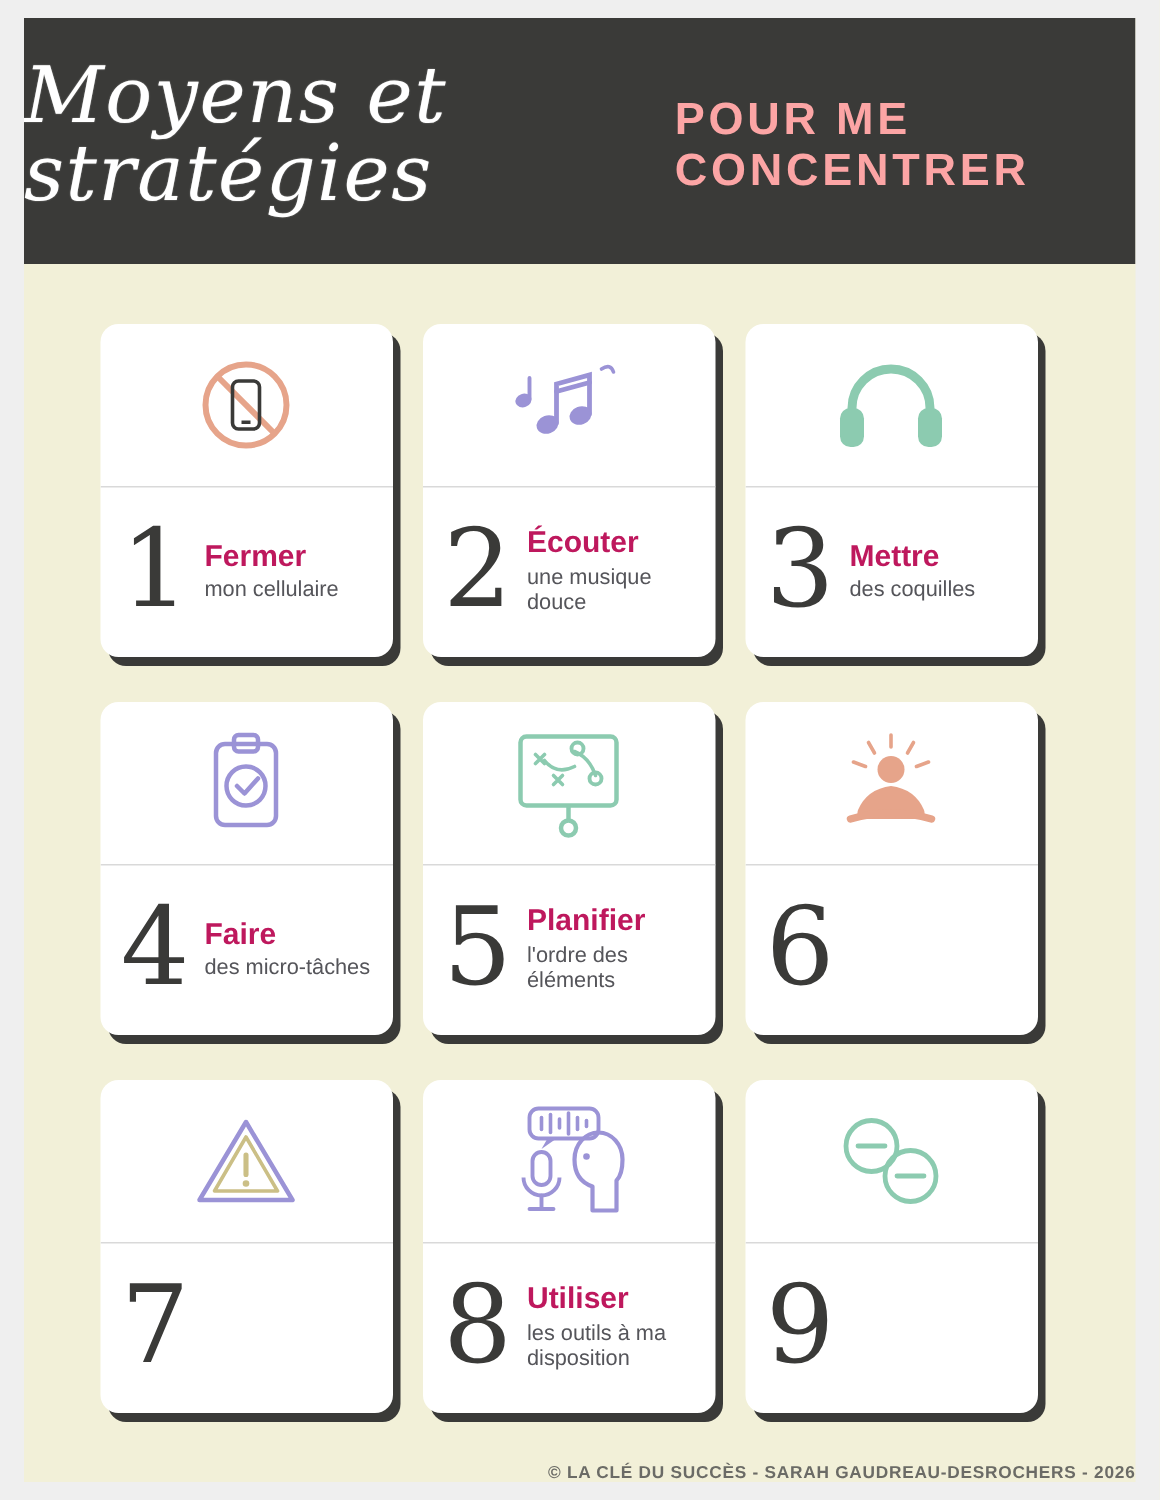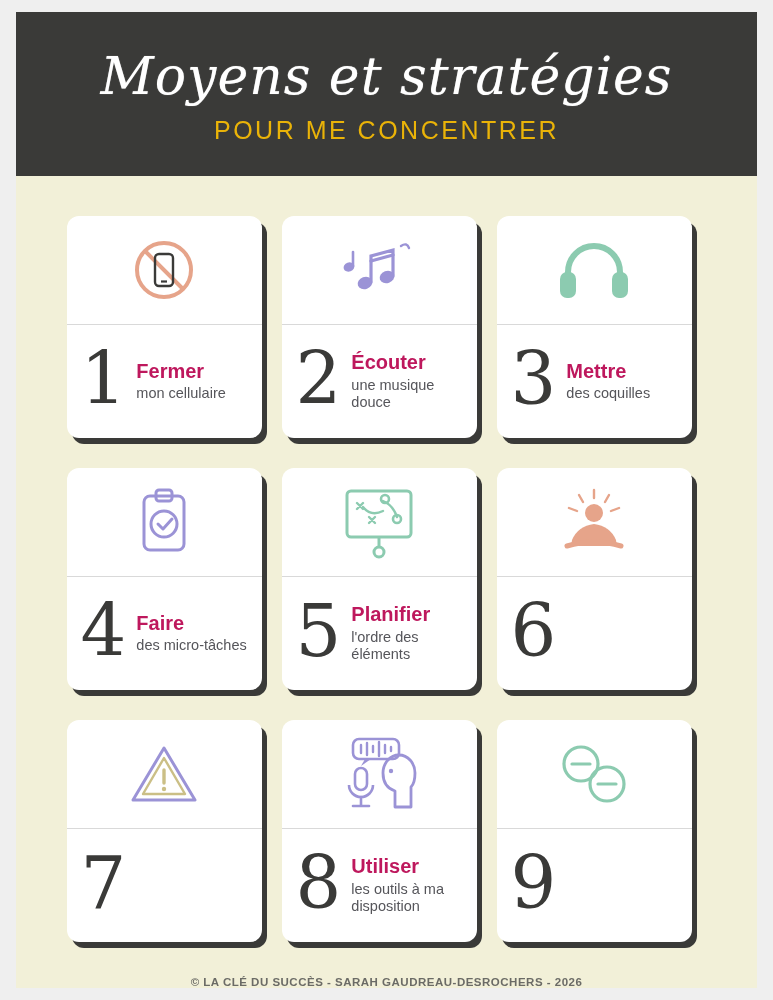--- a/index.html
+++ b/index.html
@@ -20,40 +20,40 @@
     width: 741px;
     height: 976px;
     background: #f2f0d8;
     overflow: hidden;
   }
   .header {
     background: #3a3a38;
     height: 164px;
     width: 100%;
     display: flex;
-    flex-direction: column;
+    flex-direction: row;
     align-items: center;
     justify-content: center;
     box-sizing: border-box;
     padding-top: 6px;
   }
   .header-script {
     font-family: "DejaVu Serif", serif;
     font-style: italic;
     color: #ffffff;
     font-size: 52px;
     letter-spacing: 1px;
     line-height: 1;
     text-shadow: 0 0 1px rgba(255,255,255,0.5);
     margin-bottom: 14px;
   }
   .header-sub {
-    color: #eab308;
-    font-size: 25px;
-    font-weight: normal;
+    color: #fca5a5;
+    font-size: 30px;
+    font-weight: bold;
     letter-spacing: 2.5px;
   }
   .grid {
     margin: 40px auto 0 auto;
     width: 640px;
     display: grid;
     grid-template-columns: repeat(3, 195px);
     grid-template-rows: repeat(3, 222px);
     column-gap: 20px;
     row-gap: 30px;
@@ -101,21 +101,21 @@
     color: #be185d;
     line-height: 1.12;
   }
   .txt .t2 {
     font-size: 14.5px;
     color: #55555a;
     line-height: 1.22;
     margin-top: 3px;
   }
   .footer {
-    text-align: center;
+    text-align: right;
     margin-top: 34px;
     font-size: 11.5px;
     letter-spacing: 0.5px;
     color: #6b6b66;
     font-weight: bold;
   }
   svg { display: block; }
 </style>
 </head>
 <body>

